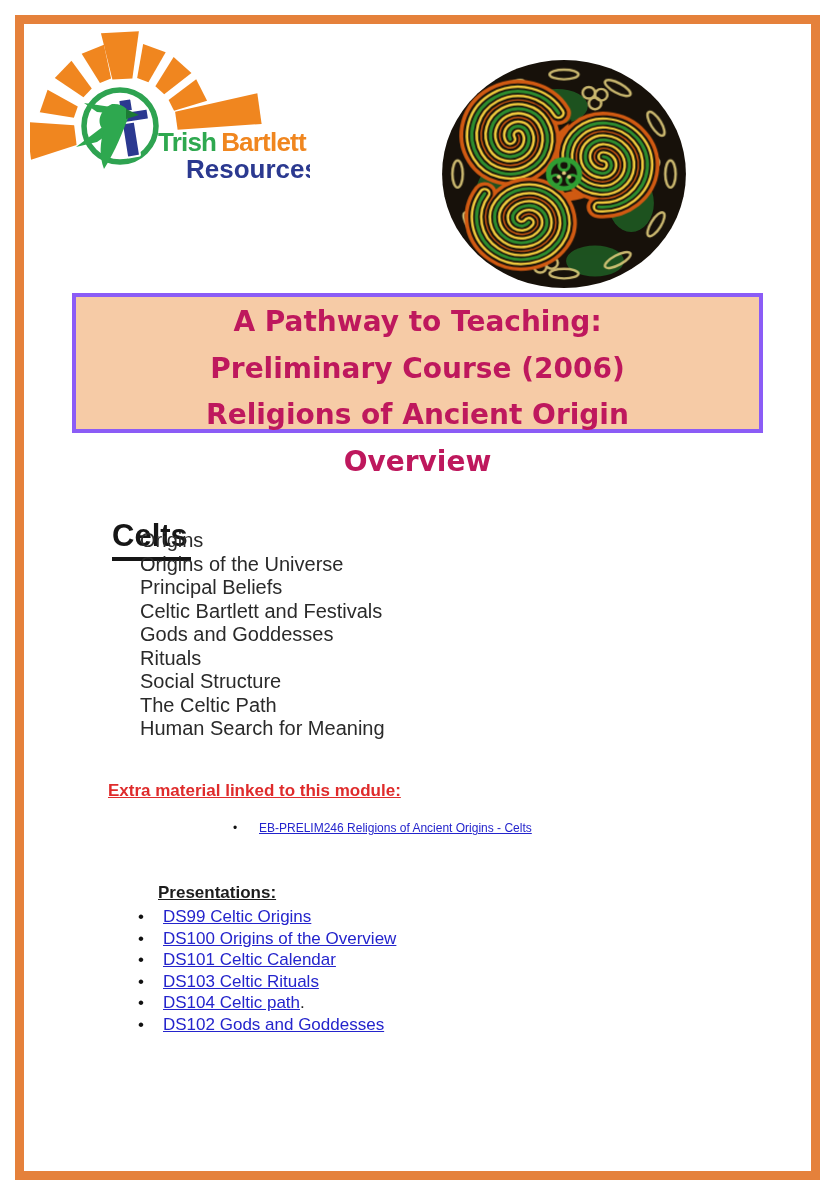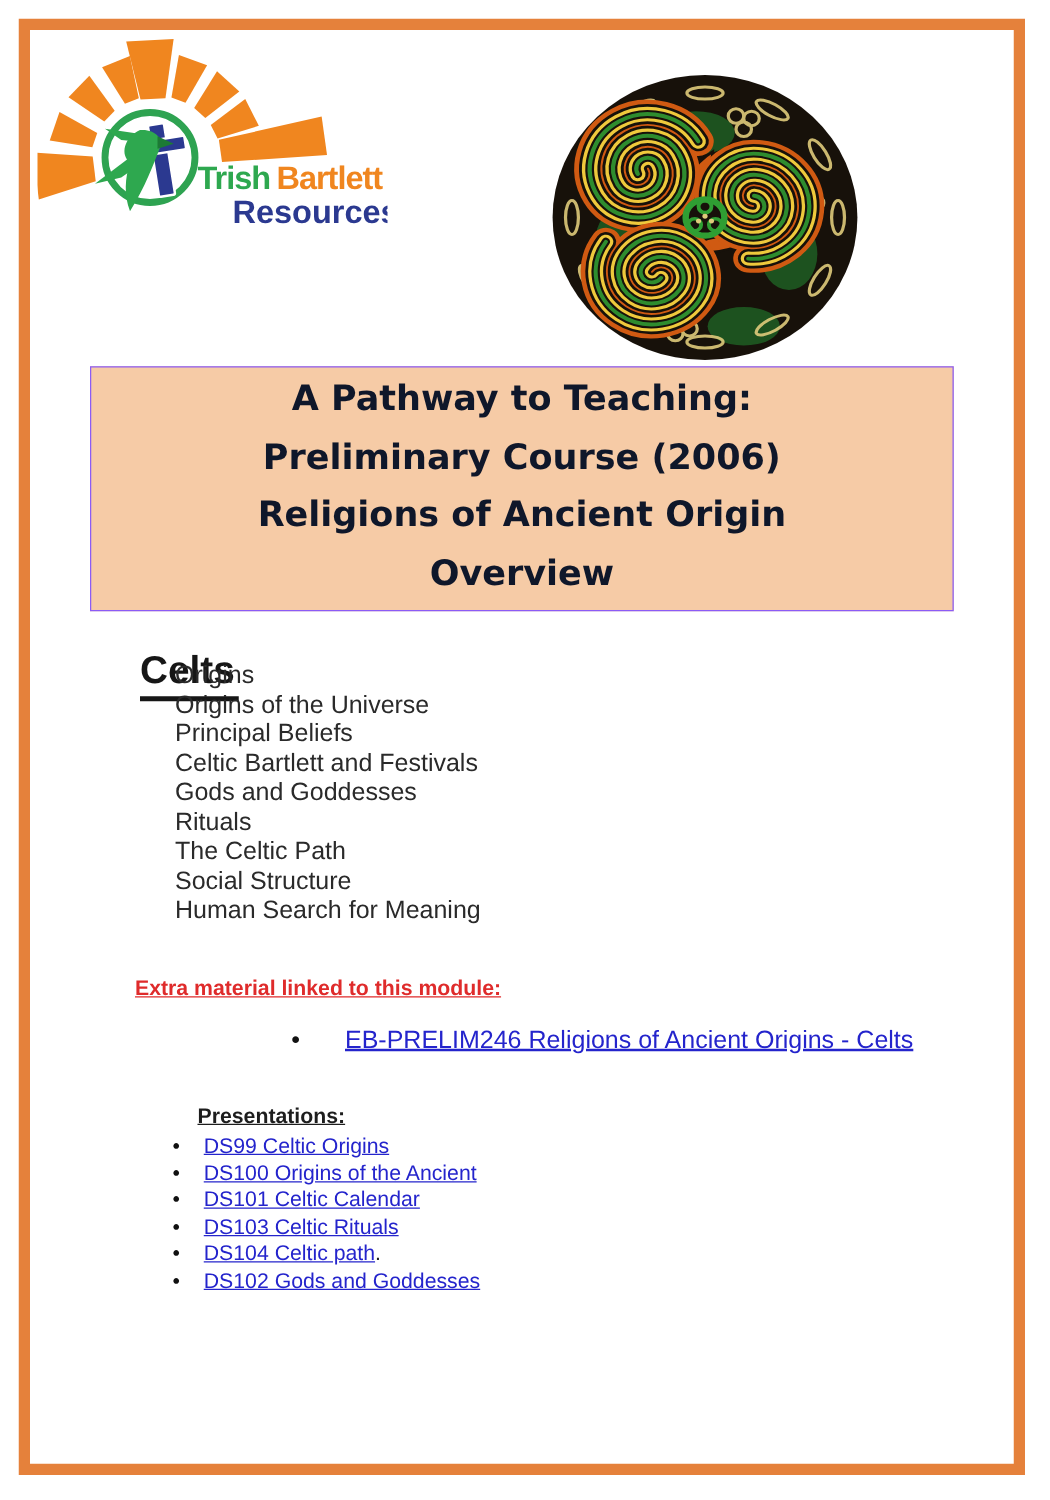--- a/index.html
+++ b/index.html
@@ -7,39 +7,39 @@
     width:840px;height:1200px;position:relative;background:#ffffff;
     font-family:"Liberation Sans",sans-serif;color:#222;overflow:hidden;
   }
   .frame{
     position:absolute;left:15px;top:15px;width:805px;height:1165px;
     border:9px solid #E5813B;box-sizing:border-box;
   }
   .logo{position:absolute;left:30px;top:30px;width:280px;height:160px;}
   .roundel{position:absolute;left:440px;top:58px;width:248px;height:232px;}
   .titlebox{
-    position:absolute;left:72px;top:293px;width:691px;height:196px;
-    background:#F6CBA6;border:1px solid #8b5cf6;box-sizing:border-box;
+    position:absolute;left:72px;top:293px;width:691px;height:140px;
+    background:#F6CBA6;border:4px solid #8b5cf6;box-sizing:border-box;
     text-align:center;font-family:"DejaVu Sans",sans-serif;font-weight:bold;
-    font-size:28px;line-height:46.5px;color:#0f172a;padding-top:2px;
+    font-size:28px;line-height:46.5px;color:#be185d;padding-top:2px;
   }
   .celts-heading{
     position:absolute;left:112px;top:486px;
     font-size:31px;font-weight:bold;color:#161616;
     border-bottom:4px solid #161616;padding:0 3px 3px 0;margin-top:32px;
   }
   .topics{
     position:absolute;left:140px;top:529px;
     font-size:20px;line-height:23.5px;color:#2a2a2a;
   }
   .extra-heading{
     position:absolute;left:108px;top:781px;
     font-size:17px;font-weight:bold;color:#DF2B2B;text-decoration:underline;text-align:center;
   }
-  .extra-row{position:absolute;left:233px;top:821px;font-size:20px;display:flex;gap:17px;}
+  .extra-row{position:absolute;left:233px;top:821px;font-size:12px;display:flex;}
   .pres-heading{
     position:absolute;left:138px;top:883px;
     font-size:17px;font-weight:bold;color:#1d1d1d;text-decoration:underline;margin-left:20px;
   }
   .pres-list{position:absolute;left:138px;top:906px;font-size:17px;line-height:21.6px;}
   .row{display:flex;align-items:flex-start;}
   .bullet{width:25px;color:#111;flex:none;}
   .bullet::before{content:"\2022";}
   .extra-row .bullet{width:26px;}
   a{color:#2424CC;text-decoration:underline;cursor:pointer;}
@@ -169,40 +169,40 @@
 </div>
 
 <div class="celts-heading">Celts</div>
 <div class="topics">
   <div>Origins</div>
   <div>Origins of the Universe</div>
   <div>Principal Beliefs</div>
   <div>Celtic Bartlett and Festivals</div>
   <div>Gods and Goddesses</div>
   <div>Rituals</div>
+  <div>Social Structure</div>
   <div>The Celtic Path</div>
-  <div>Social Structure</div>
   <div>Human Search for Meaning</div>
 </div>
 
 <div class="extra-heading">Extra material linked to this module:</div>
 <div class="extra-row">
   <span class="bullet"></span>
   <a>EB-PRELIM246 Religions of Ancient Origins - Celts</a>
 </div>
 
 <div class="pres-heading">Presentations:</div>
 <div class="pres-list">
   <div class="row">
     <span class="bullet"></span>
     <span><a>DS99 Celtic Origins</a><span class="suffix"></span></span>
   </div>
   <div class="row">
     <span class="bullet"></span>
-    <span><a>DS100 Origins of the Ancient</a><span class="suffix"></span></span>
+    <span><a>DS100 Origins of the Overview</a><span class="suffix"></span></span>
   </div>
   <div class="row">
     <span class="bullet"></span>
     <span><a>DS101 Celtic Calendar</a><span class="suffix"></span></span>
   </div>
   <div class="row">
     <span class="bullet"></span>
     <span><a>DS103 Celtic Rituals</a><span class="suffix"></span></span>
   </div>
   <div class="row">

